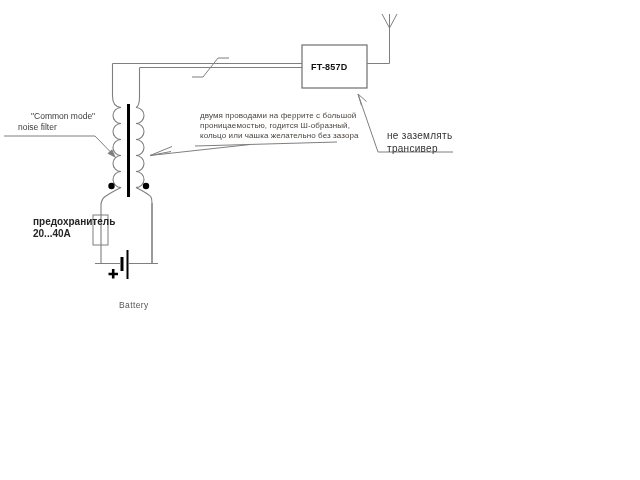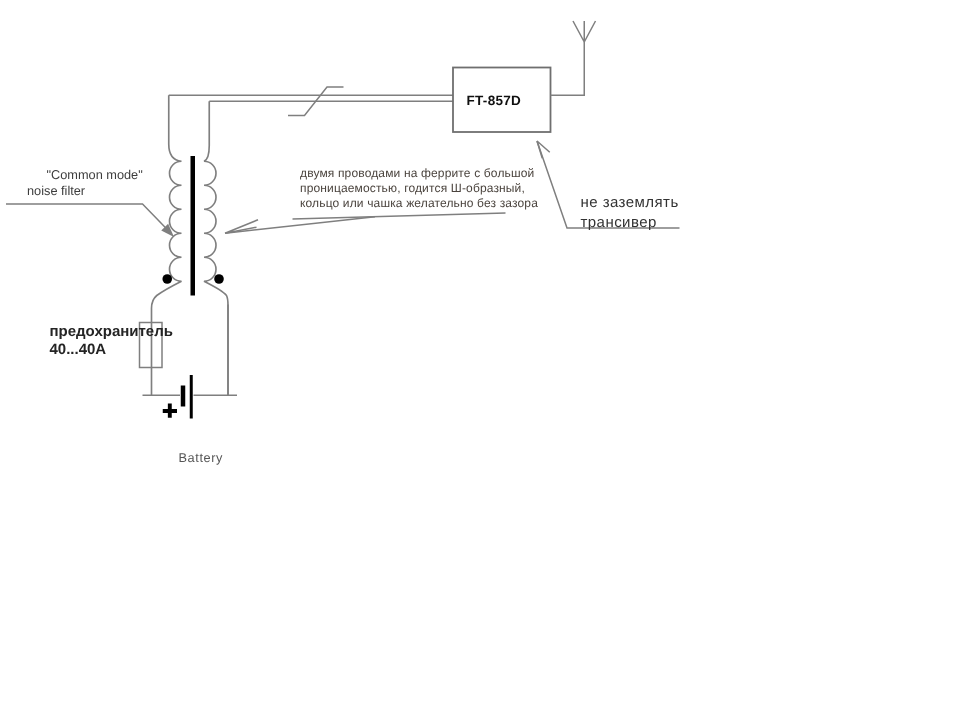--- a/index.html
+++ b/index.html
@@ -95,20 +95,20 @@
     <span>кольцо или чашка желательно без зазора</span>
   </div>
 
   <div class="lbl no-ground">
     <span>не заземлять</span>
     <span>трансивер</span>
   </div>
 
   <div class="lbl fuse-label">
     <span>предохранитель</span>
-    <span>40...40А</span>
+    <span>20...40А</span>
   </div>
 
   <div class="lbl battery-label">Battery</div>
 
   <div class="lbl device-label">FT-857D</div>
 
 </div>
 
 </body></html>

